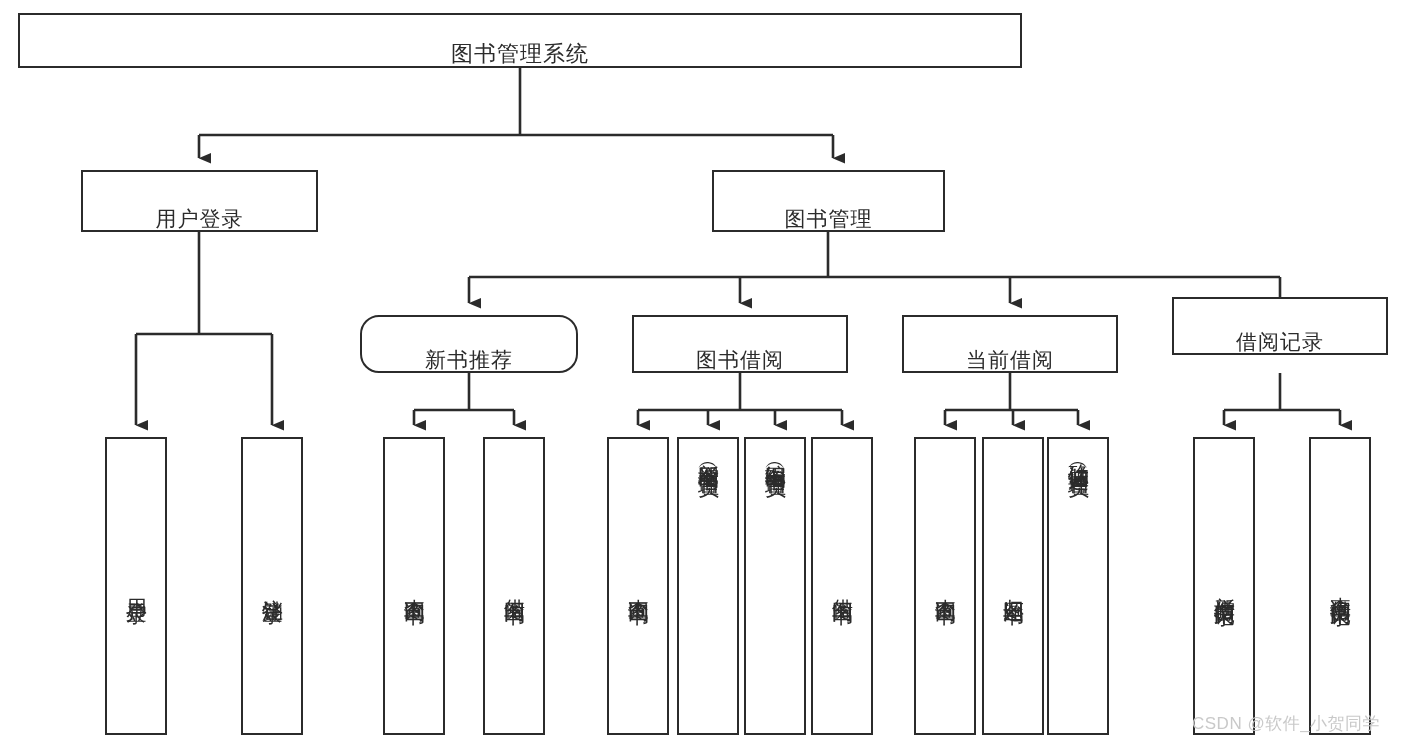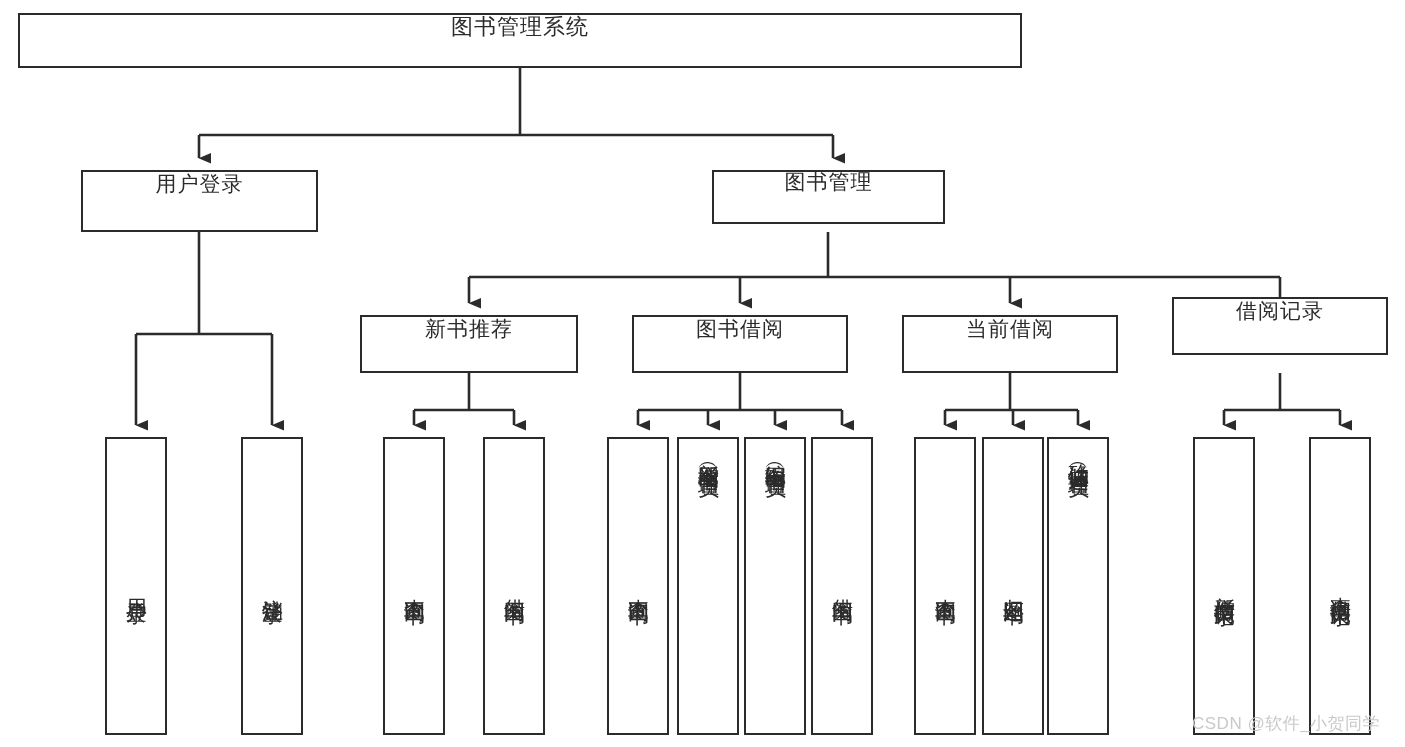--- a/index.html
+++ b/index.html
@@ -12,21 +12,21 @@
   #stage{position:relative;width:1405px;height:747px;background:#ffffff;}
 
   svg#wires{position:absolute;left:0;top:0;width:1405px;height:747px;}
 
   .node{
     position:absolute;
     box-sizing:border-box;
     background:#ffffff;
     border:2px solid #2b2b2b;
     display:flex;
-    align-items:flex-start;
+    align-items:flex-end;
     justify-content:center;
     color:#2b2b2b;
   }
   .node.h{ }
   .node.h .lbl{
     font-size:21px;
     line-height:1.1;
     letter-spacing:1px;
     white-space:nowrap;
   }
@@ -114,25 +114,25 @@
   </svg>
 
   <div class="node h root" style="left:18px;top:13px;width:1004px;height:55px;">
     <span class="lbl">图书管理系统</span>
   </div>
 
   <div class="node h" style="left:81px;top:170px;width:237px;height:62px;">
     <span class="lbl">用户登录</span>
   </div>
 
-  <div class="node h" style="left:712px;top:170px;width:233px;height:54px;font-family:Liberation Mono, monospace;">
+  <div class="node h" style="left:712px;top:170px;width:233px;height:62px;">
     <span class="lbl">图书管理</span>
   </div>
 
-  <div class="node h" style="left:360px;top:315px;width:218px;height:58px;">
+  <div class="node h" style="left:360px;top:315px;width:218px;height:58px;border-radius:19px;">
     <span class="lbl">新书推荐</span>
   </div>
 
   <div class="node h" style="left:902px;top:315px;width:216px;height:58px;">
     <span class="lbl">当前借阅</span>
   </div>
 
   <div class="node h" style="left:632px;top:315px;width:216px;height:58px;">
     <span class="lbl">图书借阅</span>
   </div>

